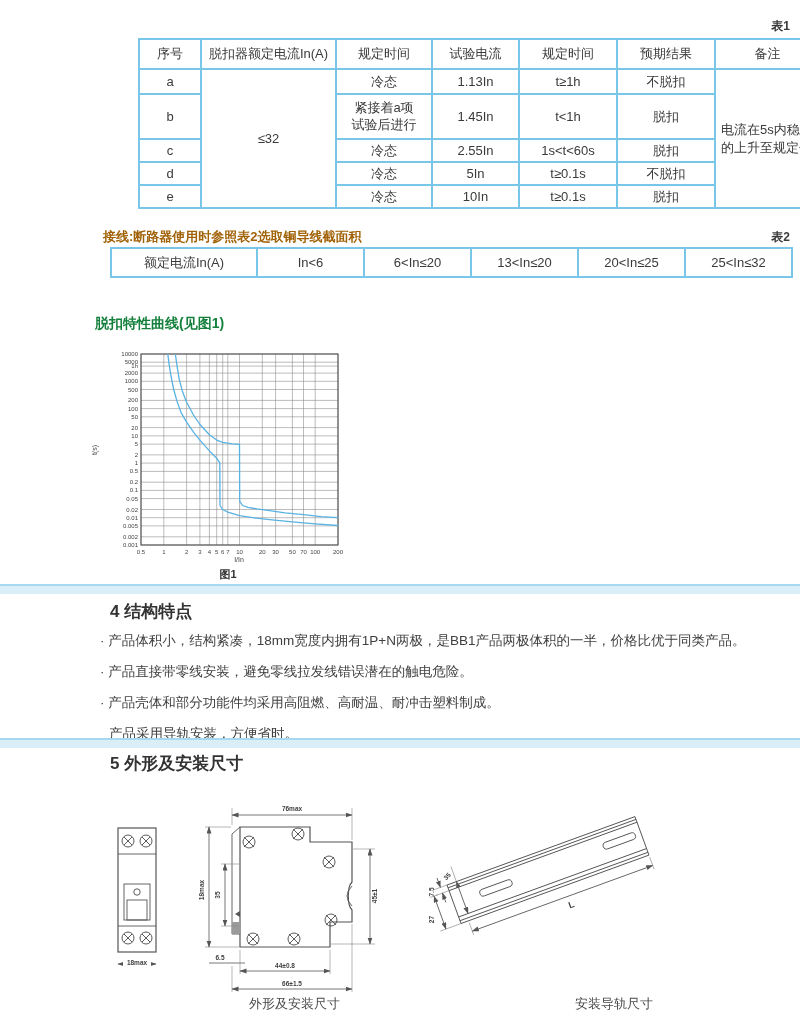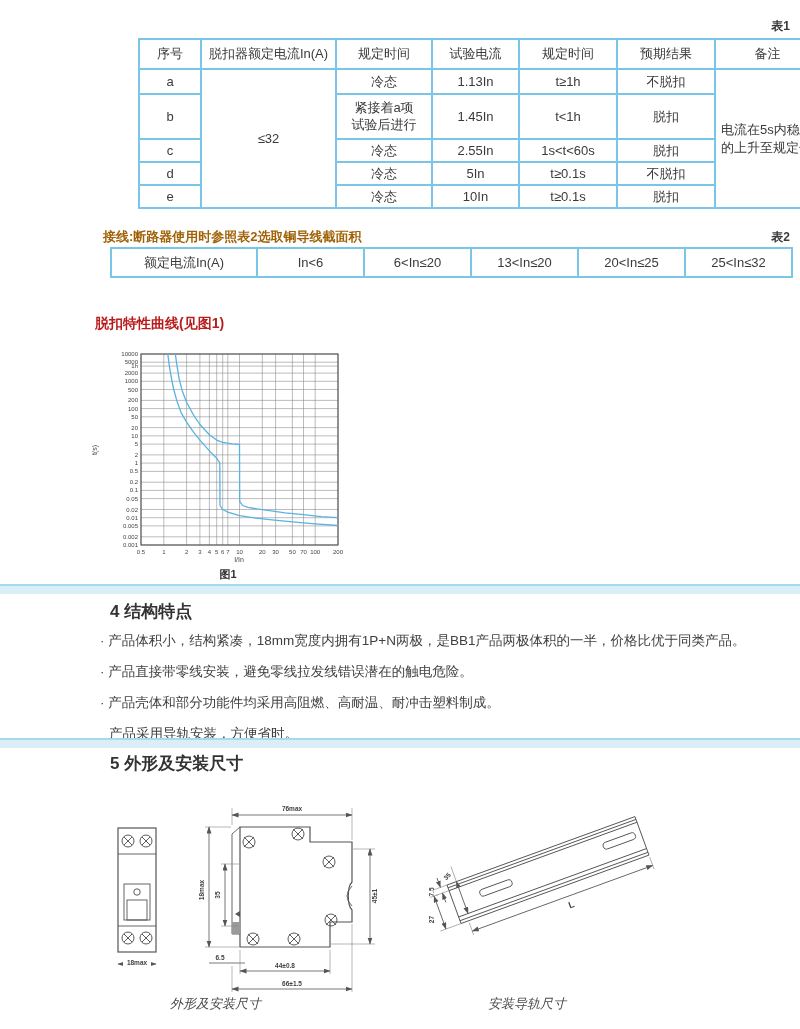--- a/index.html
+++ b/index.html
@@ -6,25 +6,25 @@
   body{width:800px;height:1029px;position:relative;background:#ffffff;
        font-family:"Liberation Sans",sans-serif;color:#3c3c3c;overflow:hidden;}
   .abs{position:absolute;}
   .tag{font-size:12px;font-weight:bold;color:#3a3a3a;text-align:right;}
   table{border-collapse:collapse;table-layout:fixed;}
   #table1 td,#table2 td{border:2px solid #79c6e8;text-align:center;vertical-align:middle;
        font-size:13px;color:#3a3a3a;padding:1px 2px;background:#fff;}
   #table1 td.remark{text-align:left;padding:2px 5px;white-space:pre-line;line-height:1.35;}
   #table1 td.wrap2{white-space:pre-line;line-height:1.3;}
   .note{font-size:13px;font-weight:bold;color:#a16207;}
-  .chart-title{font-size:14px;font-weight:bold;color:#b91c1c;}
+  .chart-title{font-size:14px;font-weight:bold;color:#15803d;}
   .sec-head{font-size:17px;font-weight:bold;color:#333;}
   .bullet-line{font-size:13.5px;color:#404040;margin-bottom:13px;white-space:nowrap;}
   .band{position:absolute;left:0;width:800px;height:8px;background:#d9eef7;border-top:2px solid #a6d9ef;}
-  .caption{font-size:13px;color:#4a4a4a;text-align:left;font-style:italic;}
+  .caption{font-size:13px;color:#4a4a4a;text-align:right;}
   
   .grid{stroke:#858585;stroke-width:0.55;}
   .frame{fill:none;stroke:#555;stroke-width:1.1;}
   .ytick{font-size:6px;text-anchor:end;fill:#444;}
   .xtick{font-size:6px;text-anchor:middle;fill:#444;}
   .axlbl{font-size:7px;fill:#444;text-anchor:middle;}
   .figcap{font-size:11px;font-weight:bold;fill:#333;text-anchor:middle;}
   
   .ol{fill:none;stroke:#555;stroke-width:1.2;}
   .ol2{fill:none;stroke:#555;stroke-width:0.9;}

